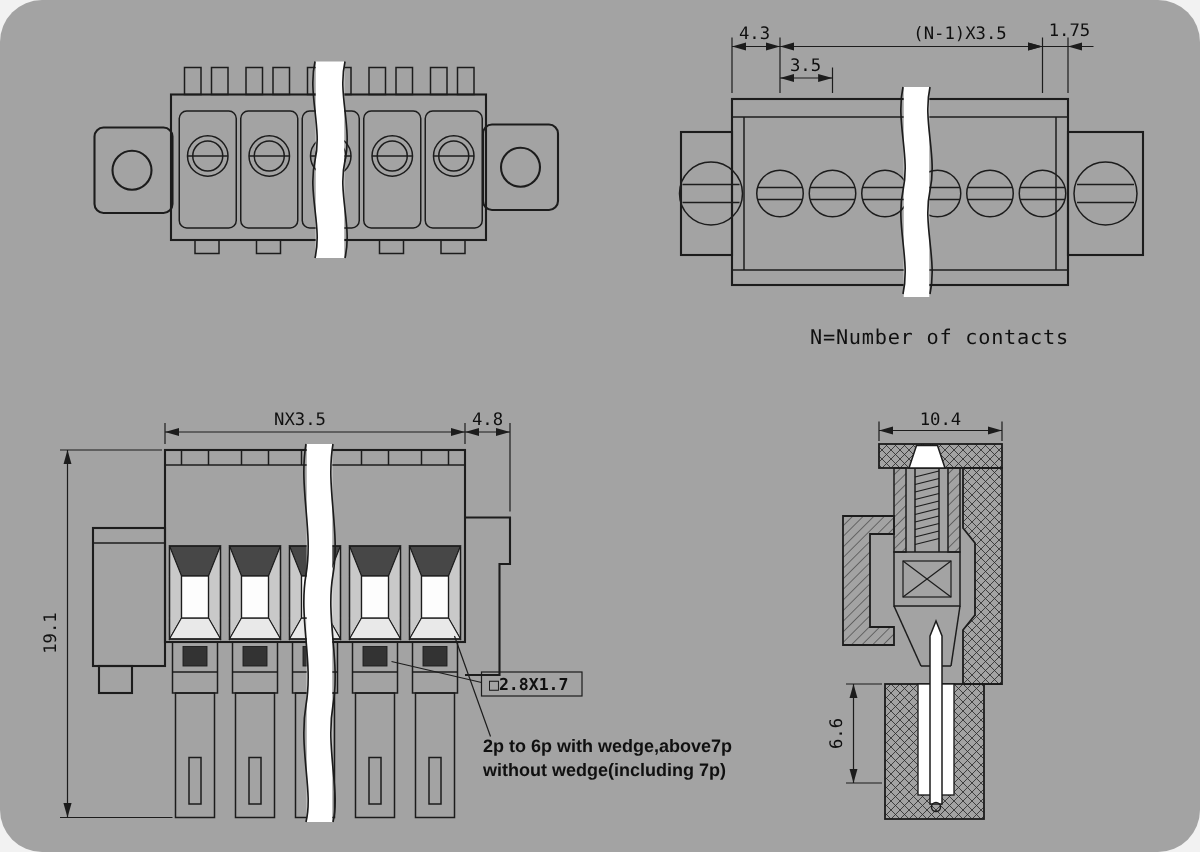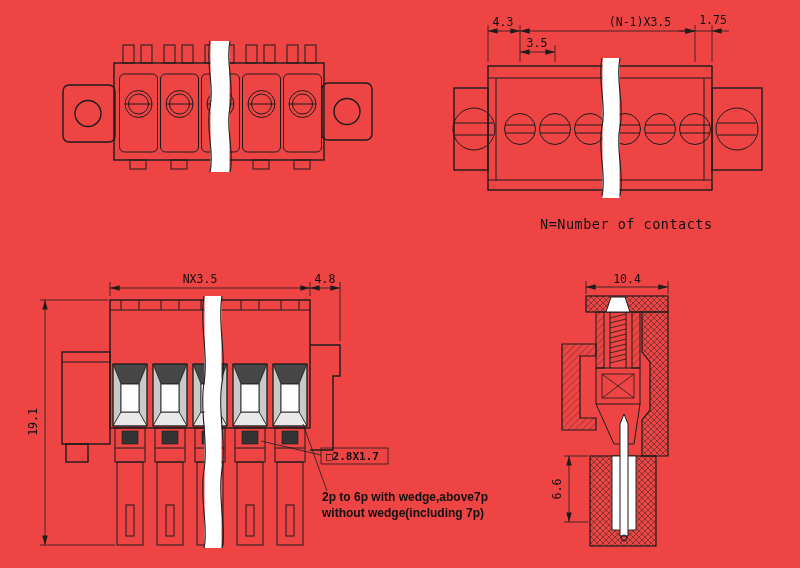--- a/index.html
+++ b/index.html
@@ -1,16 +1,16 @@
 <!DOCTYPE html>
 <html><head>
 <meta charset="utf-8">
 <style>
   html,body{margin:0;padding:0;background:#f2f2f2;}
-  .canvas{width:800px;height:568px;background:#ef4444;position:relative;overflow:hidden;}
+  .canvas{width:800px;height:568px;background:#a3a3a3;position:relative;overflow:hidden;border-radius:28px;}
   svg{display:block;}
   .ol{fill:none;stroke:#1c1c1c;stroke-width:1.4;stroke-linejoin:miter;}
   .ln{fill:none;stroke:#1c1c1c;stroke-width:1;}
   .thin{fill:none;stroke:#1c1c1c;stroke-width:.8;}
   .brk{fill:none;stroke:#1c1c1c;stroke-width:1.1;}
   .wh{fill:#ffffff;stroke:none;}
   .dk{fill:#333333;stroke:#1c1c1c;stroke-width:.6;}
   .shade-d{fill:#474747;stroke:#1c1c1c;stroke-width:.7;}
   .shade-m{fill:#c9c9c9;stroke:#1c1c1c;stroke-width:.7;}
   .shade-l{fill:#e9e9e9;stroke:#1c1c1c;stroke-width:.7;}

